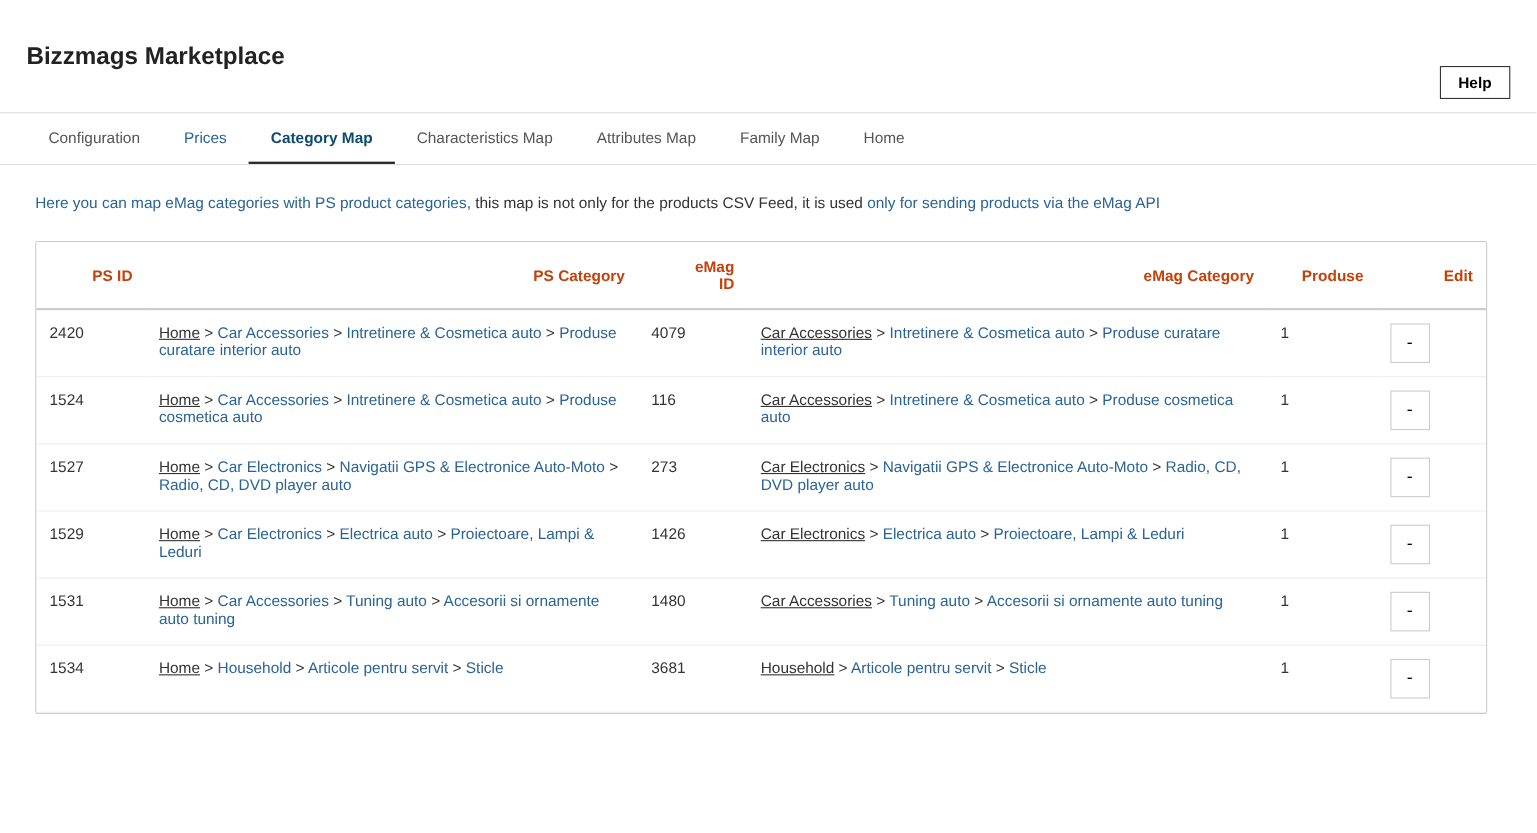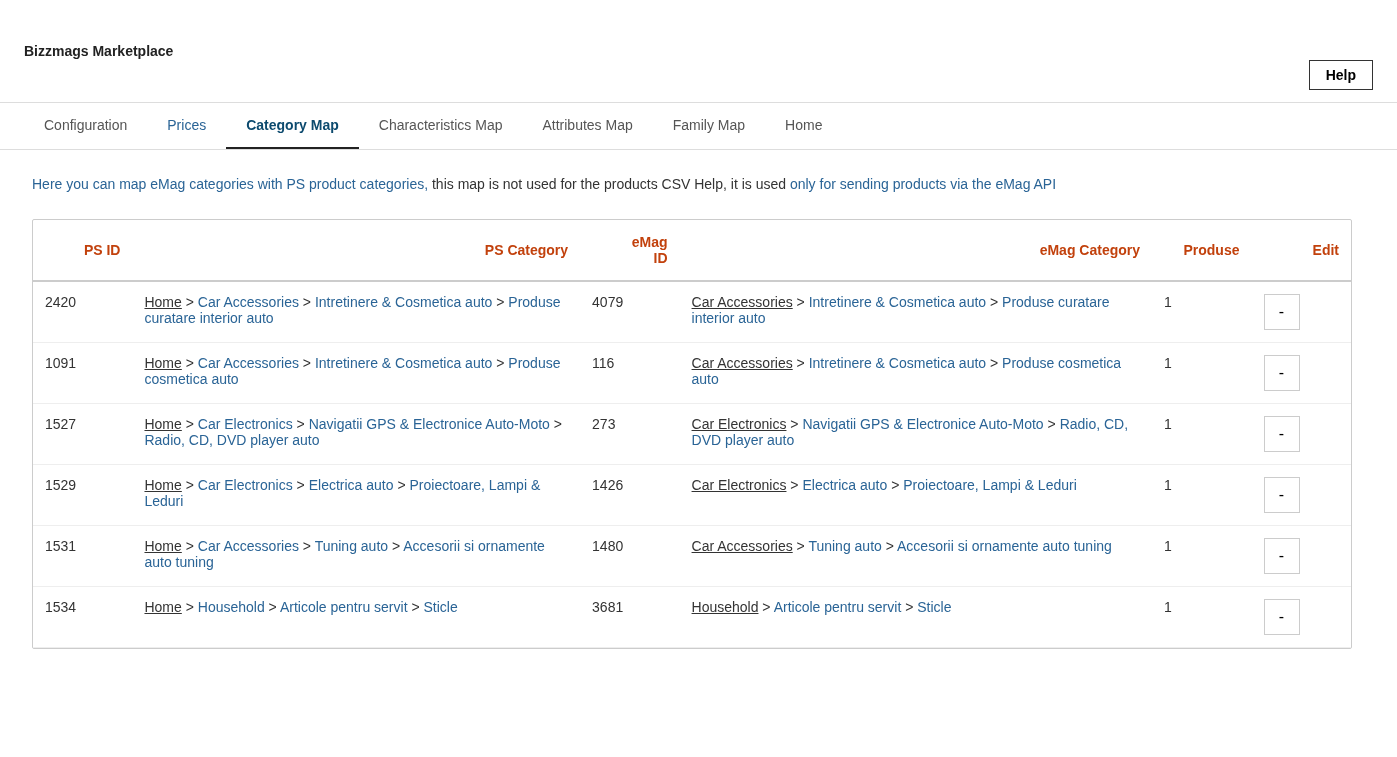--- a/index.html
+++ b/index.html
@@ -7,21 +7,21 @@
 
     
     .header {
       display: flex;
       align-items: center;
       justify-content: space-between;
       padding: 12px 24px;
       border-bottom: 1px solid #ddd;
     }
     .header-title {
-      font-size: 14px;
+      font-size: 22px;
       font-weight: bold;
       color: #222;
     }
     .help-btn {
       border: 1px solid #333;
       background: #fff;
       padding: 6px 16px;
       font-size: 14px;
       cursor: pointer;
       font-weight: bold;
@@ -126,21 +126,21 @@
   <a class="nav-item blue">Prices</a>
   <a class="nav-item active">Category Map</a>
   <a class="nav-item">Characteristics Map</a>
   <a class="nav-item">Attributes Map</a>
   <a class="nav-item">Family Map</a>
   <a class="nav-item">Home</a>
 </nav>
 
 <div class="content">
   <p class="info-text">
-    <span>Here you can map eMag categories with PS product categories, <span class="black">this map is not used for the products CSV Help, it is used </span>only for sending products via the eMag API</span>
+    <span>Here you can map eMag categories with PS product categories, <span class="black">this map is not only for the products CSV Feed, it is used </span>only for sending products via the eMag API</span>
   </p>
 
   <div class="table-container">
     <table>
       <thead>
         <tr>
           <th class="col-psid">PS ID</th>
           <th class="col-pscategory">PS Category</th>
           <th class="col-emagid">eMag<br>ID</th>
           <th class="col-emagcategory">eMag Category</th>
@@ -153,21 +153,21 @@
     <td class="col-psid">2420</td>
     <td class="col-pscategory"><span class="plain-text">Home</span> &gt; <span class="link-text">Car Accessories</span> &gt; <span class="link-text">Intretinere &amp; Cosmetica auto</span> &gt; <span class="link-text">Produse curatare interior auto</span></td>
     <td class="col-emagid">4079</td>
     <td class="col-emagcategory"><span class="plain-text">Car Accessories</span> &gt; <span class="link-text">Intretinere &amp; Cosmetica auto</span> &gt; <span class="link-text">Produse curatare interior auto</span></td>
     <td class="col-access">1</td>
     <td class="col-edit">
       <button class="edit-btn">-</button>
     </td>
   </tr>
           <tr>
-    <td class="col-psid">1091</td>
+    <td class="col-psid">1524</td>
     <td class="col-pscategory"><span class="plain-text">Home</span> &gt; <span class="link-text">Car Accessories</span> &gt; <span class="link-text">Intretinere &amp; Cosmetica auto</span> &gt; <span class="link-text">Produse cosmetica auto</span></td>
     <td class="col-emagid">116</td>
     <td class="col-emagcategory"><span class="plain-text">Car Accessories</span> &gt; <span class="link-text">Intretinere &amp; Cosmetica auto</span> &gt; <span class="link-text">Produse cosmetica auto</span></td>
     <td class="col-access">1</td>
     <td class="col-edit">
       <button class="edit-btn">-</button>
     </td>
   </tr>
           <tr>
     <td class="col-psid">1527</td>

